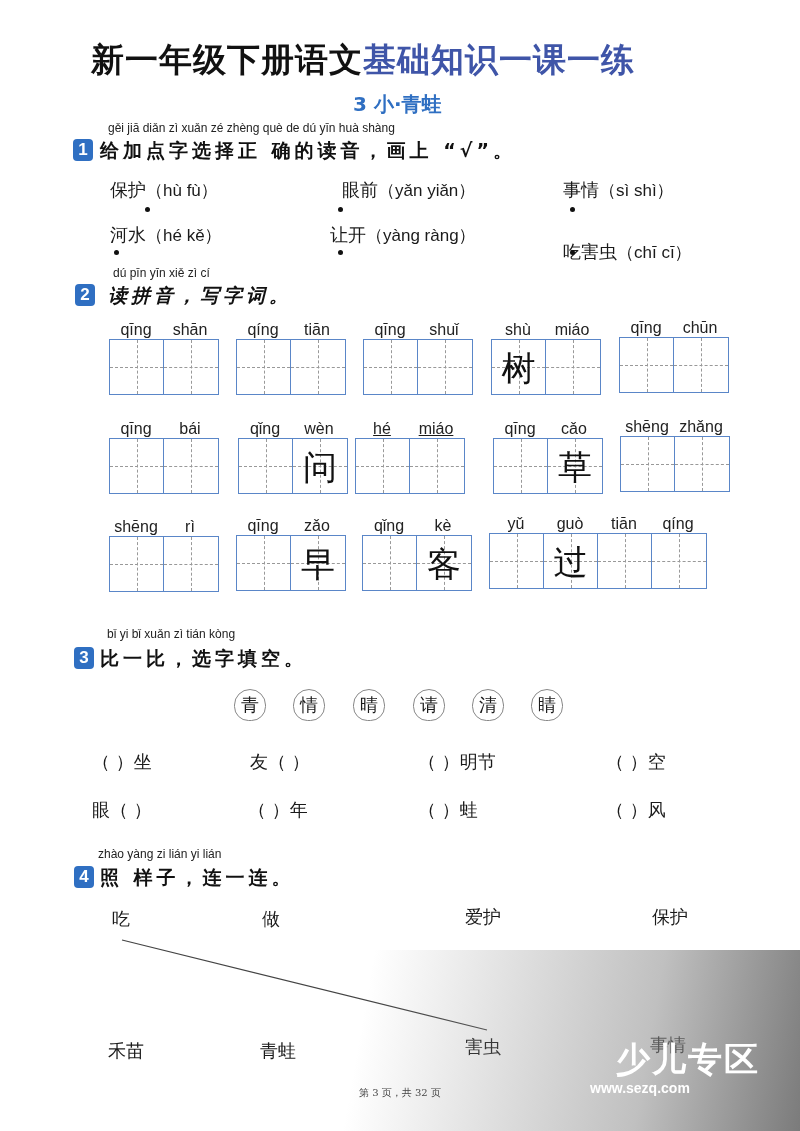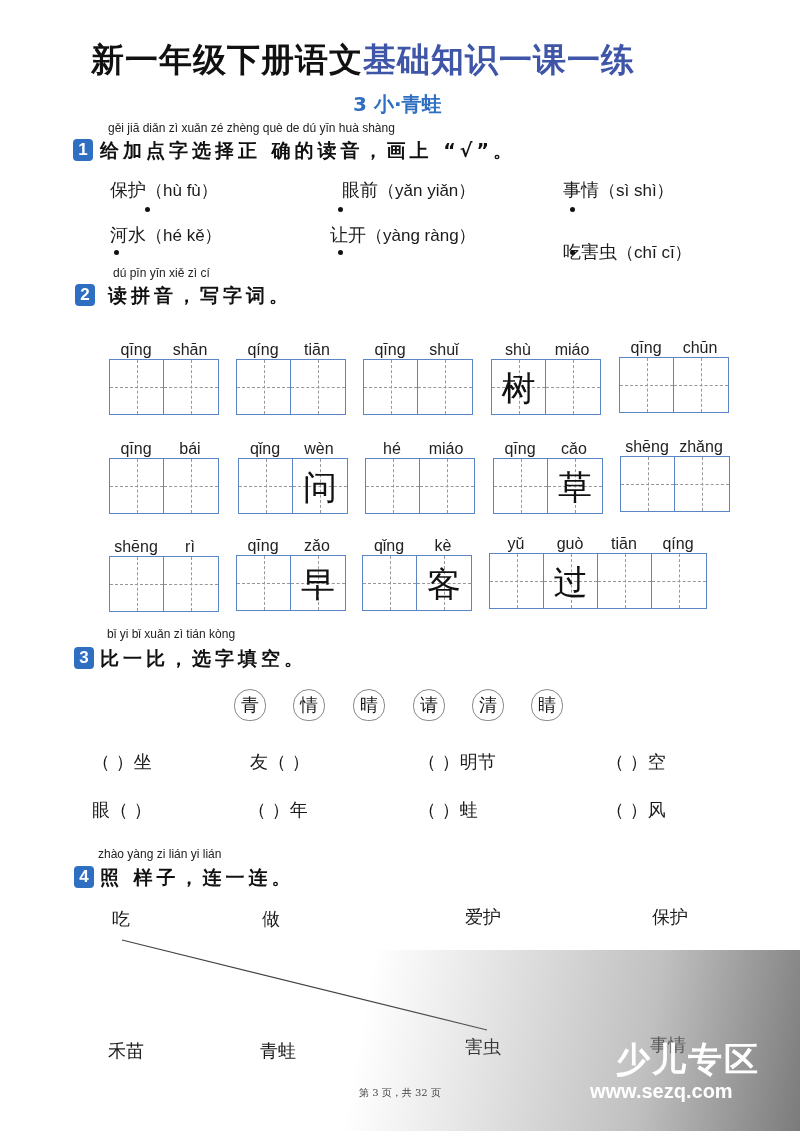--- a/index.html
+++ b/index.html
@@ -41,35 +41,35 @@
   }
   .cell::after {
     content: ""; position: absolute; top: 50%; left: 0; right: 0;
     border-top: 1px dashed #999;
   }
   .cell .ch {
     position: absolute; left: 0; right: 0; top: 6px; text-align: center;
     font-size: 34px; z-index: 2; font-family: "DejaVu Serif", serif; color: #111;
   }
   .py-row { display: flex; font-family: "Liberation Sans", sans-serif; font-size: 16px; color: #222; }
-  .py-row span { width: 54px; text-align: center; margin-top: 20px; }
+  .py-row span { width: 54px; text-align: center; }
   .cloud {
     width: 30px; height: 30px; border: 1.5px solid #888; border-radius: 50% 50% 45% 45%;
     text-align: center; line-height: 30px; font-size: 18px; background: #fff;
   }
   .fill { font-size: 18px; white-space: nowrap; }
   .match { font-size: 18px; white-space: nowrap; font-family: "DejaVu Serif", serif; }
   .footer { left: 0; right: 0; top: 1086px; text-align: center; font-size: 10px; color: #444; font-family: "DejaVu Serif", serif; }
   .watermark-bg {
     left: 0; top: 950px; width: 800px; height: 181px;
     background: linear-gradient(100deg, rgba(255,255,255,0) 45%, rgba(140,140,140,0.55) 80%, rgba(100,100,100,0.85) 100%);
     pointer-events: none;
   }
   .wm-logo { left: 616px; top: 1037px; font-size: 34px; font-weight: bold; color: #fff; letter-spacing: 2px; }
-  .wm-url { left: 590px; top: 1080px; font-size: 20px; color: #fff; font-family: "Liberation Sans", sans-serif; font-weight: bold; }
+  .wm-url { left: 590px; top: 1080px; font-size: 14px; color: #fff; font-family: "Liberation Sans", sans-serif; font-weight: bold; }
 </style>
 </head>
 <body>
 
 <div class="abs title">
   <span class="black">新一年级下册语文</span><span class="blue">基础知识一课一练</span>
 </div>
 <div class="abs lesson">3 小·青蛙</div>
 
 <div class="abs q-pinyin" style="left:108px;top:121px;">gěi jiā diǎn zì xuǎn zé zhèng què de dú yīn      huà shàng</div>
@@ -85,21 +85,21 @@
 
 <div class="abs item" style="left:110px;top:223px;"><span>河水</span><span class="py">（hé  kě）</span></div>
 <div class="abs dot" style="left:114px;top:250px;"></div>
 <div class="abs item" style="left:330px;top:223px;"><span>让开</span><span class="py">（yàng  ràng）</span></div>
 <div class="abs dot" style="left:338px;top:250px;"></div>
 <div class="abs item" style="left:563px;top:240px;"><span>吃害虫</span><span class="py">（chī  cī）</span></div>
 <div class="abs dot" style="left:570px;top:250px;"></div>
 
 <div class="abs q-pinyin" style="left:113px;top:266px;">dú pīn yīn    xiě zì cí</div>
 <div class="abs badge" style="left:75px;top:284px;">2</div>
-<div class="abs q-text" style="left:108px;top:283px;">读拼音，写字词。</div>
+<div class="abs q-text" style="left:108px;top:283px;font-style:italic;">读拼音，写字词。</div>
 
 <div class="abs" style="left:109px;top:321px;">
   <div class="py-row">
       <span>qīng</span>
       <span>shān</span>
     </div>
   <div class="grid-group">
       <div class="cell">
         <span class="ch"></span>
       </div>
@@ -186,21 +186,21 @@
     </div>
   <div class="grid-group">
       <div class="cell">
         <span class="ch"></span>
       </div>
       <div class="cell">
         <span class="ch">问</span>
       </div>
     </div>
 </div>
-<div class="abs" style="left:365px;top:420px;">
+<div class="abs" style="left:355px;top:420px;text-decoration:underline;">
   <div class="py-row">
       <span>hé</span>
       <span>miáo</span>
     </div>
   <div class="grid-group">
       <div class="cell">
         <span class="ch"></span>
       </div>
       <div class="cell">
         <span class="ch"></span>

